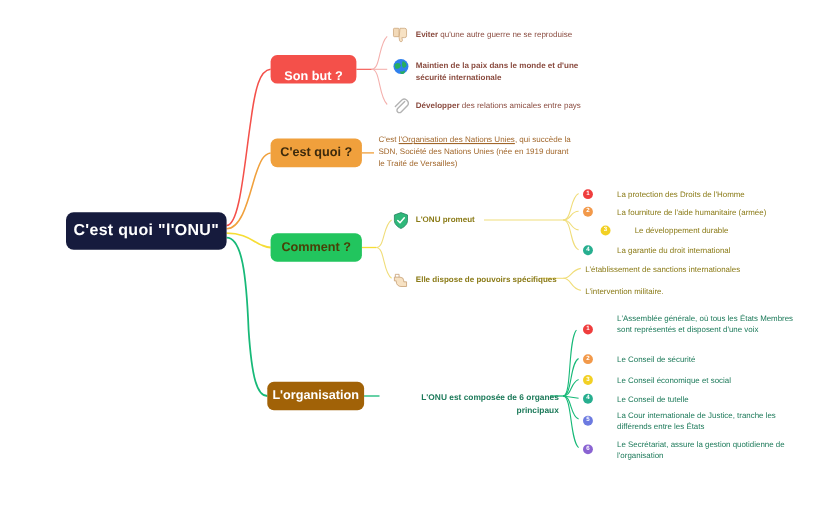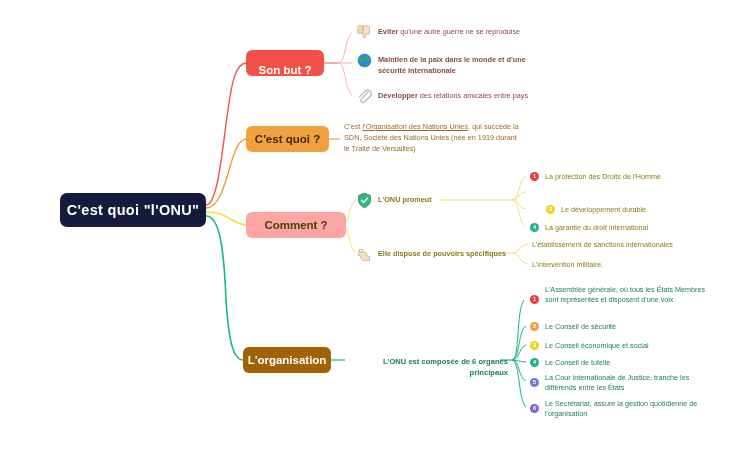--- a/index.html
+++ b/index.html
@@ -35,21 +35,21 @@
     border-radius:6px;
     display:flex;align-items:center;justify-content:center;
     font-size:11.5px;
     font-weight:bold;
     box-sizing:border-box;
     padding:0 10px;
     white-space:nowrap;
   }
   .pill.p-but{left:246px;top:50px;width:78px;background:#f4504a;color:#ffffff;align-items:flex-end;}
   .pill.p-quoi{left:246px;top:126px;width:83px;background:#f0a03c;color:#3d2a0c;}
-  .pill.p-comment{left:246px;top:212px;width:100px;background:#fca5a5;color:#4a3f06;}
+  .pill.p-comment{left:246px;top:212px;width:83px;background:#22c55e;color:#4a3f06;}
   .pill.p-org{left:243px;top:347px;width:88px;background:#a16207;color:#ffffff;}
 
   
   .leaf{
     position:absolute;
     font-size:7.3px;
     line-height:1.45;
     color:#7a4a3a;
   }
   .leaf .ico{
@@ -69,21 +69,21 @@
     font-size:7.3px;
     line-height:1.5;
   }
   .desc u{text-decoration:underline;}
 
   
   .numitem{
     position:absolute;
     font-size:7.2px;
     line-height:1.45;
-    padding-left:15px;
+    padding-left:31px;
   }
   .badge{
     position:absolute;
     left:0;top:0px;
     width:9px;height:9px;
     border-radius:50%;
     color:#ffffff;
     font-size:5.6px;
     font-weight:bold;
     display:flex;align-items:center;justify-content:center;
@@ -213,20 +213,24 @@
         <path d="M4 7 v-3 h4 v3" fill="none" stroke="#c9a378" stroke-width="0.9"></path>
       </svg>
     </span>
     <span class="leaf-strong t-yellow">Elle dispose de pouvoirs spécifiques</span>
   </div>
 
   <div class="numitem t-yellow" style="left:530px;top:172px;width:175px;">
     <span class="badge" style="background:#ef3d3d;">1</span>
     <span>La protection des Droits de l'Homme</span>
   </div>
+  <div class="numitem t-yellow" style="left:530px;top:188px;width:175px;">
+    <span class="badge" style="background:#f2994a;">2</span>
+    <span>La fourniture de l'aide humanitaire (armée)</span>
+  </div>
   <div class="numitem t-yellow" style="left:546px;top:205px;width:175px;">
     <span class="badge" style="background:#f2d024;">3</span>
     <span>Le développement durable</span>
   </div>
   <div class="numitem t-yellow" style="left:530px;top:223px;width:175px;">
     <span class="badge" style="background:#27ae8f;">4</span>
     <span>La garantie du droit international</span>
   </div>
 
   <div class="plainitem t-yellow" style="left:532px;top:240px;width:180px;">L'établissement de sanctions internationales</div>

